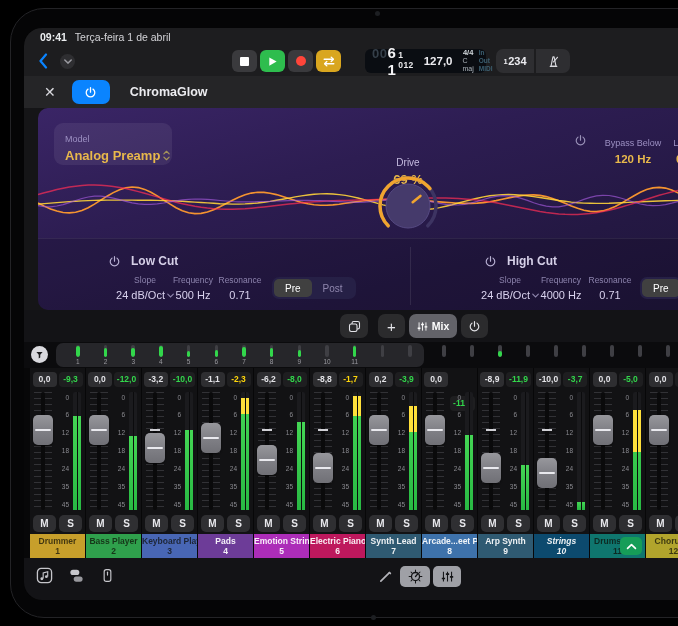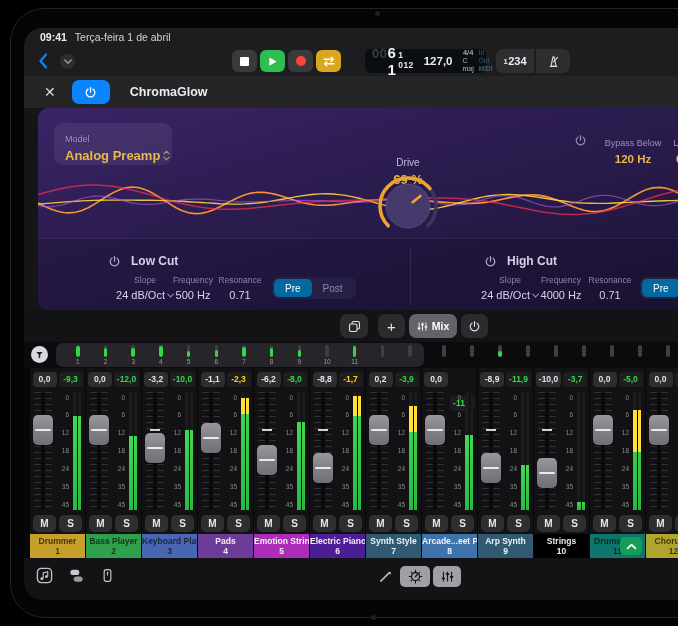--- a/index.html
+++ b/index.html
@@ -30,21 +30,21 @@
   .stop-sq { width:9px; height:9px; background:#fff; border-radius:1px; }
   .rec-dot { width:10px; height:10px; background:#ff453a; border-radius:50%; }
   .lcd { margin-left:24px; width:121px; height:24px; background:#0a0d12; border-radius:6px; display:flex; align-items:center; padding:0 7px; gap:5px; }
   .lcd-pos { display:flex; align-items:baseline; }
   .lcd-pos .lead { font-size:13px; font-weight:bold; color:#353f49; letter-spacing:.5px; }
   .lcd-pos .bars { font-size:15px; font-weight:bold; color:#f2f2f4; letter-spacing:.5px; }
   .lcd-pos .ticks { font-size:8.5px; font-weight:bold; color:#e8e8ea; margin-left:2px; letter-spacing:.4px; }
   .lcd-div { width:1px; height:14px; background:#252d36; }
   .lcd-tempo { font-size:11.5px; font-weight:bold; color:#ececf0; }
   .lcd-col { display:flex; flex-direction:column; align-items:center; line-height:8px; }
-  .lcd-col .a { font-size:7.5px; font-weight:normal; color:#d2d8dd; }
+  .lcd-col .a { font-size:7.5px; font-weight:bold; color:#d2d8dd; }
   .lcd-col .b { font-size:7px; color:#aeb6bd; }
   .lcd-col.io .a { color:#3c5f70; font-size:6.5px; }
   .lcd-col.io .b { color:#3c5f70; font-size:6.5px; font-weight:bold; }
   .count-group { display:flex; gap:2px; margin-left:10px; }
   .cg-btn { height:24px; background:#2e2e31; display:flex; align-items:center; justify-content:center; color:#ececf0; }
   .cg-btn.ct { width:38px; border-radius:7px 0 0 7px; font-size:11px; font-weight:bold; }
   .cg-btn.ct sup { font-size:7.5px; margin-right:.5px; }
   .cg-btn.met { width:34px; border-radius:0 7px 7px 0; color:#d9d9de; }
 
   
@@ -74,21 +74,21 @@
 
   .cut-zone { position:absolute; left:0; top:130px; width:100%; height:72px; background:rgba(0,0,0,.14); border-top:1px solid rgba(255,255,255,.07); }
   .vdiv { position:absolute; left:372px; top:8px; width:1px; height:58px; background:rgba(255,255,255,.09); }
   .cut-title { position:absolute; top:15px; display:flex; align-items:center; gap:10px; color:#d6d0e8; font-size:12px; font-weight:bold; }
   .cut-title .cpw { color:#b9b1d4; display:flex; }
   .param { position:absolute; top:36px; text-align:center; transform:translateX(-50%); }
   .param .pl { font-size:8.5px; color:#8d84ae; display:block; }
   .param .pv { font-size:11px; color:#d9d2ee; margin-top:3px; display:inline-flex; align-items:center; gap:2px; }
   .seg { position:absolute; top:38px; height:22px; display:flex; background:#262046; border-radius:7px; padding:2px; }
   .seg .sg { font-size:10px; padding:2px 11px; border-radius:5px; display:flex; align-items:center; }
-  .seg .on { background:#0369a1; color:#fff; }
+  .seg .on { background:#404040; color:#fff; }
   .seg .off { color:#8f86ad; }
 
   
   .mix-toolbar { position:absolute; left:0; top:282px; width:100%; height:32px; background:#131316; display:flex; align-items:center; }
   .mt-btn { height:24px; background:#2b2b2d; border-radius:7px; display:flex; align-items:center; justify-content:center; color:#e3e3e8; }
   .mt-copy { position:absolute; left:316px; width:28px; }
   .mt-plus { position:absolute; left:354px; width:27px; font-size:15px; }
   .mt-mix  { position:absolute; left:385px; width:48px; background:#636369; gap:4px; font-size:10.5px; font-weight:bold; color:#fff; }
   .mt-pwr  { position:absolute; left:437px; width:27px; }
 
@@ -682,21 +682,21 @@
             </div>
       <div class="meter">
         <div class="meter-fill" style="height: 114px;"></div>
         <div class="meter-yellow" style="height: 20px; bottom: 94px;"></div>
       </div>
     </div>
     <div class="ms-row">
       <span class="ms-btn m-btn">M</span>
       <span class="ms-btn s-btn">S</span>
     </div>
-    <div class="tlabel" style="background: #4c1d95; color: rgba(255, 255, 255, 0.92);">
+    <div class="tlabel" style="background: #be185d; color: rgba(255, 255, 255, 0.92);">
       <div class="tname">Electric Piano</div>
       <div class="tnum">6</div>
 
     </div>
   </div>
 
   <div class="strip">
     <div class="db-row">
       <span class="pill vol">0,2</span>
       <span class="pill peak" style="color: rgb(50, 215, 75);">-3,9</span>
@@ -717,21 +717,21 @@
       <div class="meter">
         <div class="meter-fill" style="height: 104px;"></div>
         <div class="meter-yellow" style="height: 26px; bottom: 78px;"></div>
       </div>
     </div>
     <div class="ms-row">
       <span class="ms-btn m-btn">M</span>
       <span class="ms-btn s-btn">S</span>
     </div>
     <div class="tlabel" style="background: rgb(47, 90, 114); color: rgba(255, 255, 255, 0.92);">
-      <div class="tname">Synth Style</div>
+      <div class="tname">Synth Lead</div>
       <div class="tnum">7</div>
 
     </div>
   </div>
 
   <div class="strip">
     <div class="db-row">
       <span class="pill vol">0,0</span>
       <span class="pill peak" style="color: rgb(50, 215, 75); margin-top: 48px;">-11,0</span>
     </div>
@@ -818,21 +818,21 @@
             </div>
       <div class="meter">
         <div class="meter-fill" style="height: 8px;"></div>
 
       </div>
     </div>
     <div class="ms-row">
       <span class="ms-btn m-btn">M</span>
       <span class="ms-btn s-btn">S</span>
     </div>
-    <div class="tlabel" style="background: #000000; color: rgba(255, 255, 255, 0.92);">
+    <div class="tlabel" style="background: #0c4a6e; color: rgba(255, 255, 255, 0.92); font-style: italic;">
       <div class="tname">Strings</div>
       <div class="tnum">10</div>
 
     </div>
   </div>
 
   <div class="strip">
     <div class="db-row">
       <span class="pill vol">0,0</span>
       <span class="pill peak" style="color: rgb(50, 215, 75);">-5,0</span>

